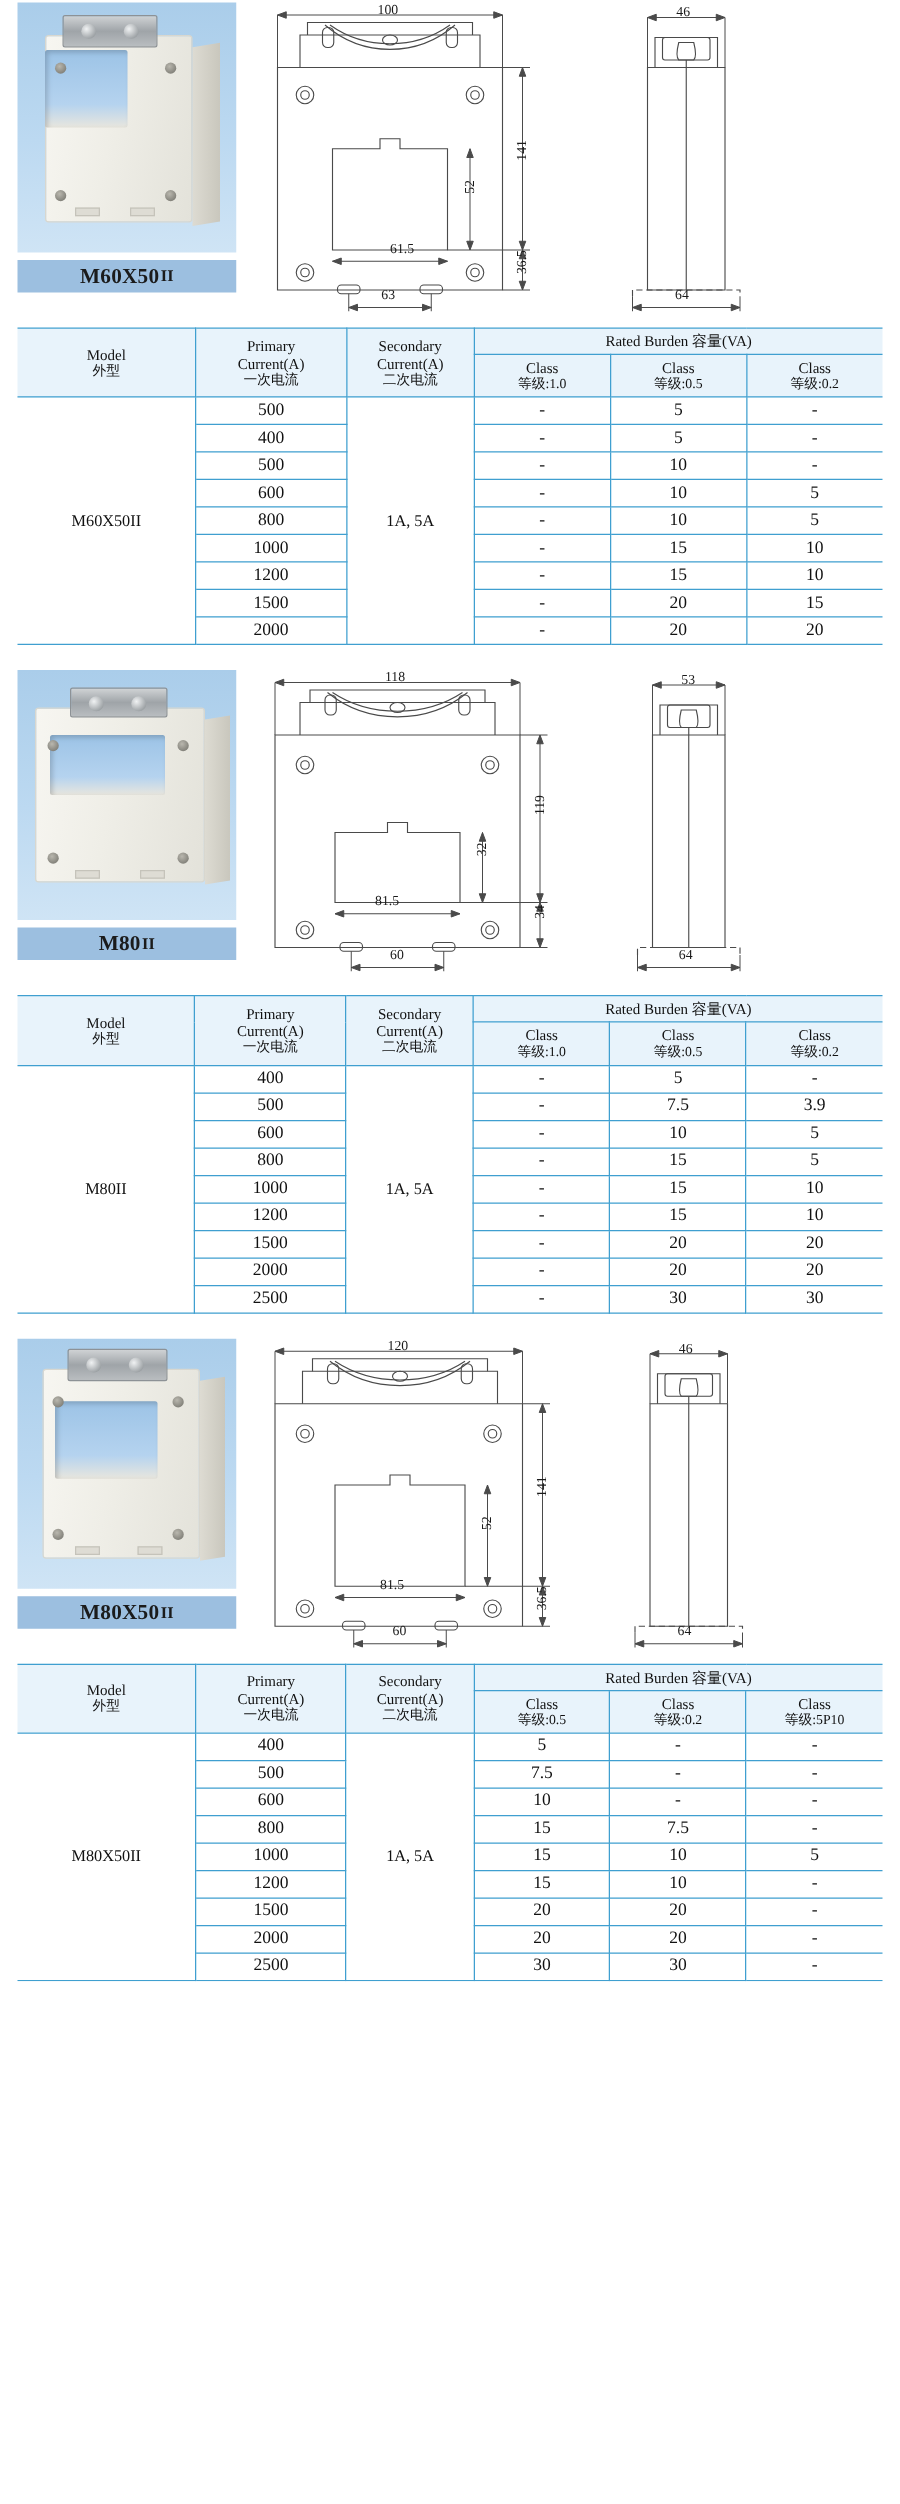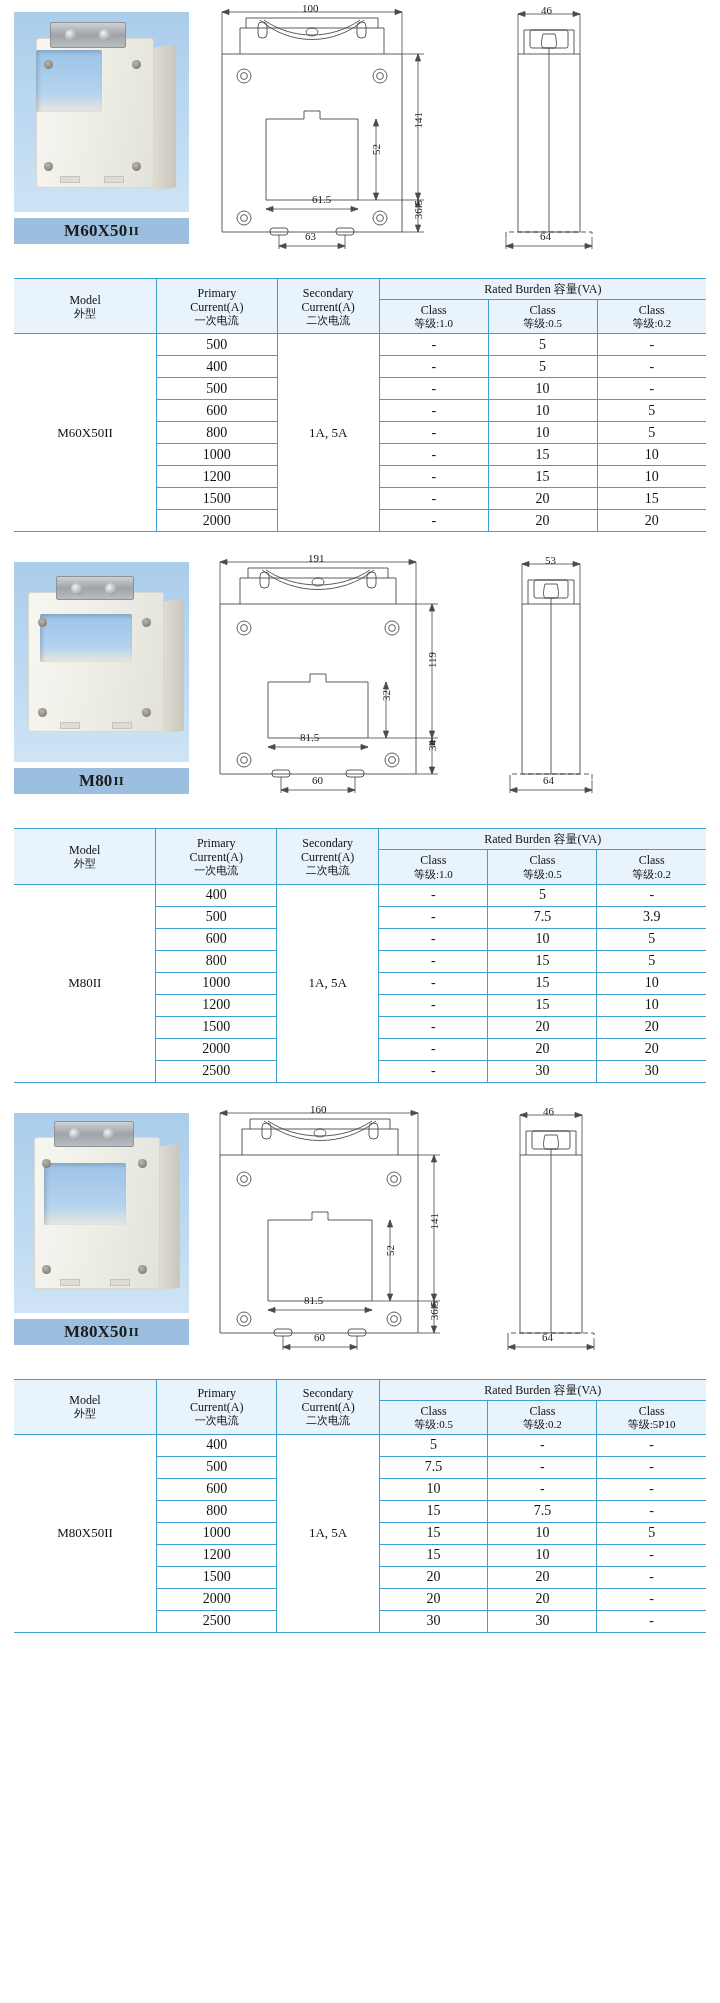--- a/index.html
+++ b/index.html
@@ -16,21 +16,21 @@
   .product-block {
     position: relative;
     width: 720px;
     display: flex;
     align-items: flex-start;
   }
 
   .photo-col {
     width: 200px;
     padding-left: 14px;
-    padding-top: 12px;
+    padding-top: 2px;
     flex: 0 0 200px;
   }
 
   .photo {
     position: relative;
     width: 175px;
     height: 200px;
     background: linear-gradient(180deg,#aacdea 0%, #bcd9f1 55%, #cfe4f5 100%);
     overflow: hidden;
   }
@@ -122,21 +122,21 @@
   .dim-text.vert { writing-mode: vertical-rl; transform: rotate(180deg); }
 
   svg.cad { display:block; }
   svg.cad line, svg.cad path, svg.cad rect, svg.cad circle, svg.cad polyline {
     vector-effect: non-scaling-stroke;
   }
 
   
   .spec-table {
     width: 692px;
-    margin: 16px auto 0 auto;
+    margin: 0 auto 0 auto;
     border-collapse: collapse;
     font-size: 12px;
     color: #111;
   }
   .spec-table th, .spec-table td {
     border: 1px solid #3f9fd0;
     text-align: center;
     vertical-align: middle;
     padding: 2px 2px;
   }
@@ -472,21 +472,21 @@
           <polygon points="310,234 317,231.4 317,236.6"></polygon>
             <polygon points="392,234 385,231.4 385,236.6"></polygon>
           <line x1="310" y1="224" x2="310" y2="237"></line>
           <line x1="392" y1="224" x2="392" y2="237"></line>
         </g>
         <g stroke="#4a4a4a" fill="none" stroke-width="0.9" stroke-dasharray="5 3">
           <path d="M310 224 L310 218 L392 218 L392 224"></path>
         </g>
       </svg>
 
-      <span class="dim-text" style="left:108px; top:2px;">191</span>
+      <span class="dim-text" style="left:108px; top:2px;">118</span>
       <span class="dim-text" style="left:100px; top:181px;">81.5</span>
       <span class="dim-text vert" style="left:180px; top:140px;">32</span>
       <span class="dim-text vert" style="left:226px; top:102px;">119</span>
       <span class="dim-text vert" style="left:226px; top:190px;">34</span>
       <span class="dim-text" style="left:112px; top:224px;">60</span>
       <span class="dim-text" style="left:345px; top:4px;">53</span>
       <span class="dim-text" style="left:343px; top:224px;">64</span>
     </div>
   </div>
 
@@ -670,21 +670,21 @@
           <polygon points="308,240 315,237.4 315,242.6"></polygon>
             <polygon points="394,240 387,237.4 387,242.6"></polygon>
           <line x1="308" y1="231" x2="308" y2="243"></line>
           <line x1="394" y1="231" x2="394" y2="243"></line>
         </g>
         <g stroke="#4a4a4a" fill="none" stroke-width="0.9" stroke-dasharray="5 3">
           <path d="M308 231 L308 226 L394 226 L394 231"></path>
         </g>
       </svg>
 
-      <span class="dim-text" style="left:110px; top:2px;">160</span>
+      <span class="dim-text" style="left:110px; top:2px;">120</span>
       <span class="dim-text" style="left:104px; top:193px;">81.5</span>
       <span class="dim-text vert" style="left:184px; top:144px;">52</span>
       <span class="dim-text vert" style="left:228px; top:112px;">141</span>
       <span class="dim-text vert" style="left:228px; top:200px;">36.5</span>
       <span class="dim-text" style="left:114px; top:230px;">60</span>
       <span class="dim-text" style="left:343px; top:4px;">46</span>
       <span class="dim-text" style="left:342px; top:230px;">64</span>
     </div>
   </div>
 

